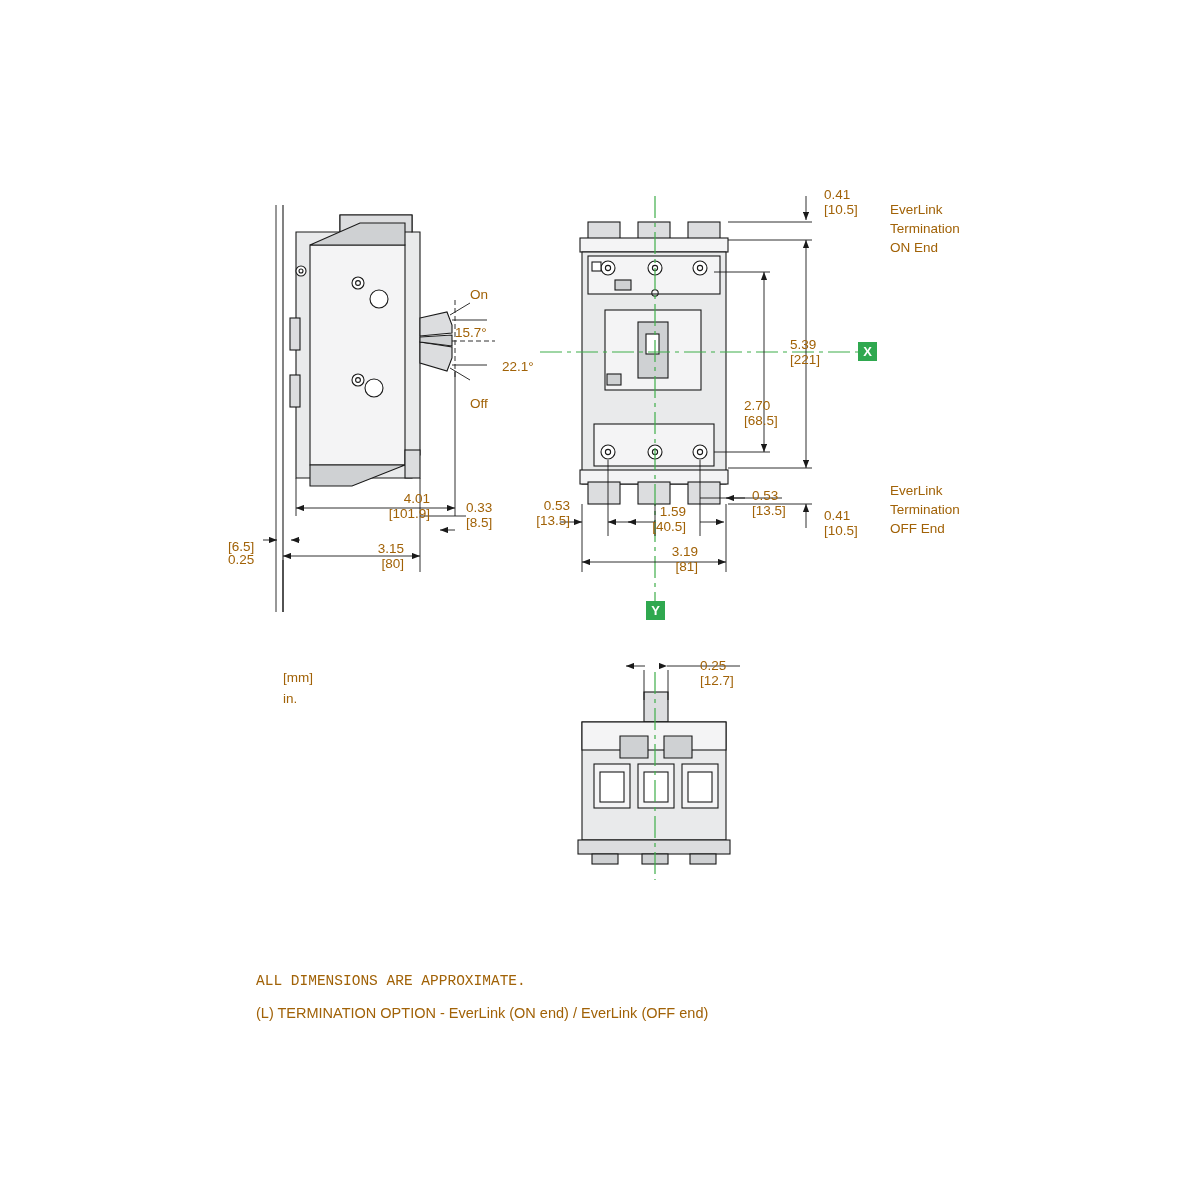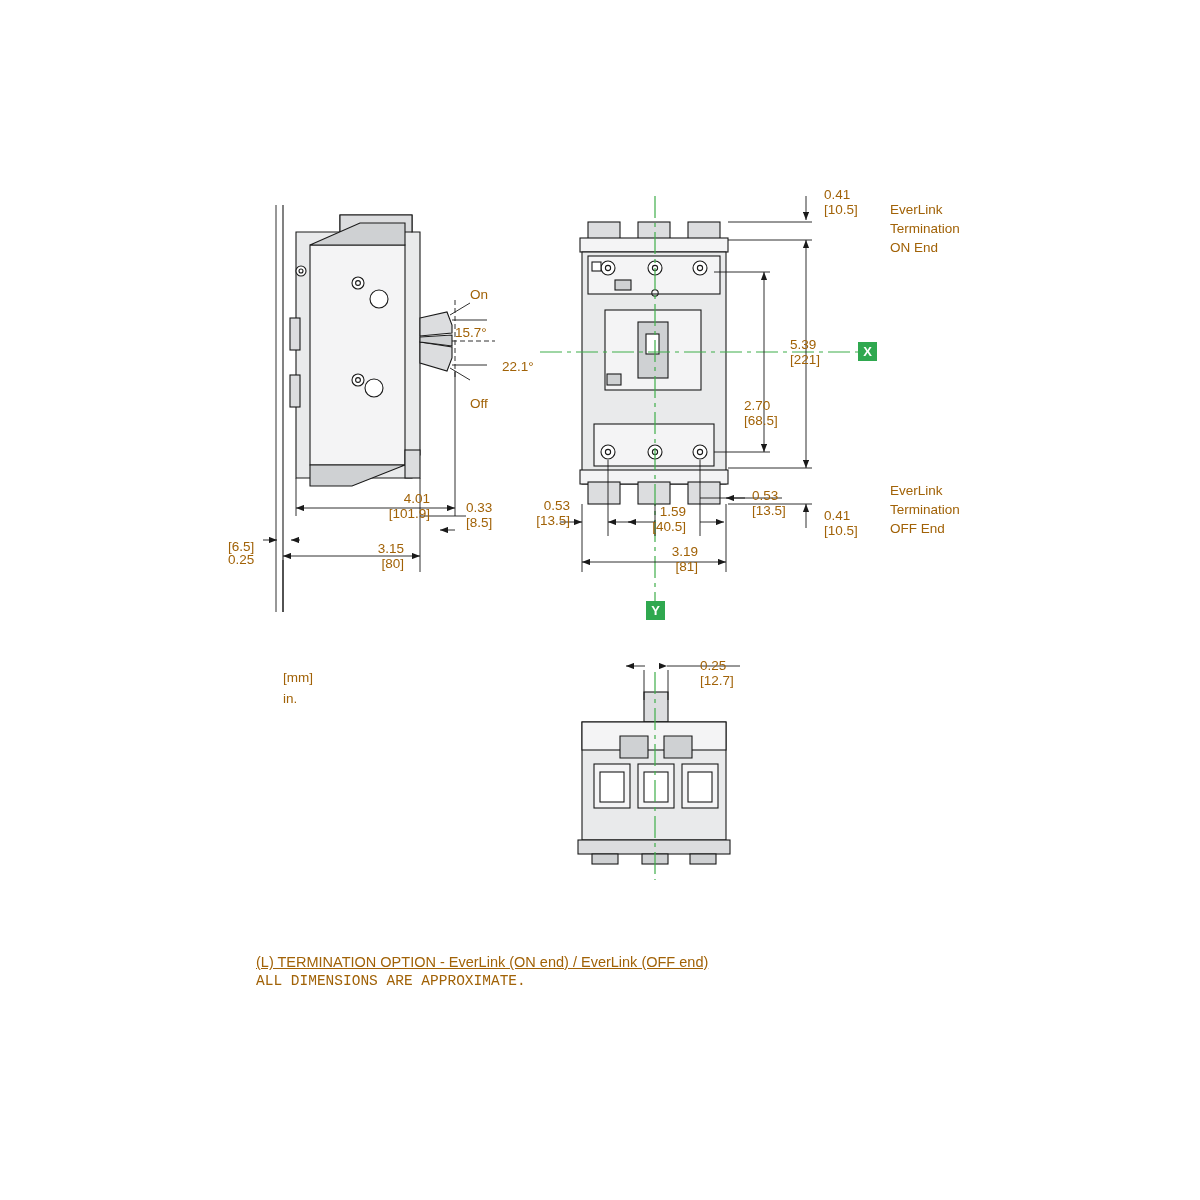--- a/index.html
+++ b/index.html
@@ -291,16 +291,16 @@
   <div class="lbl" style="left:890px; top:483px;">EverLink</div>
   <div class="lbl" style="left:890px; top:502px;">Termination</div>
   <div class="lbl" style="left:890px; top:521px;">OFF End</div>
 
   <div class="axis-badge" style="left:858px; top:342px;">X</div>
   <div class="axis-badge" style="left:646px; top:601px;">Y</div>
 
   <div class="lbl" style="left:700px; top:658px;">0.25</div>
   <div class="lbl" style="left:700px; top:673px;">[12.7]</div>
 
-  <div class="lbl note" style="left:256px; top:953px;text-decoration:underline;">(L) TERMINATION OPTION - EverLink (ON end) / EverLink (OFF end)</div>
+  <div class="lbl note" style="left:256px; top:1004px;">(L) TERMINATION OPTION - EverLink (ON end) / EverLink (OFF end)</div>
   <div class="lbl note" style="left:256px; top:972px;font-family:Liberation Mono, monospace;">ALL DIMENSIONS ARE APPROXIMATE.</div>
 
 </div>
 
 </body></html>

